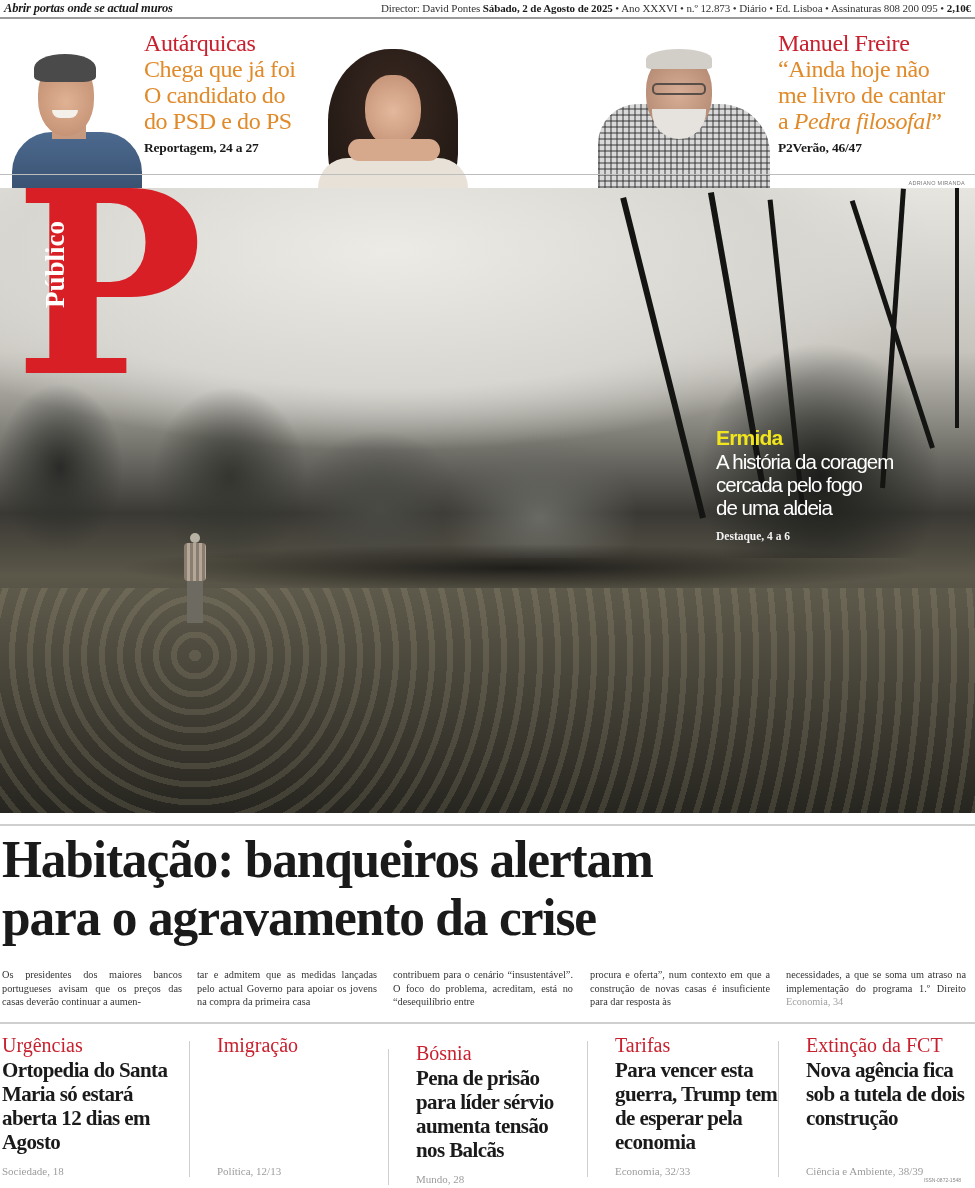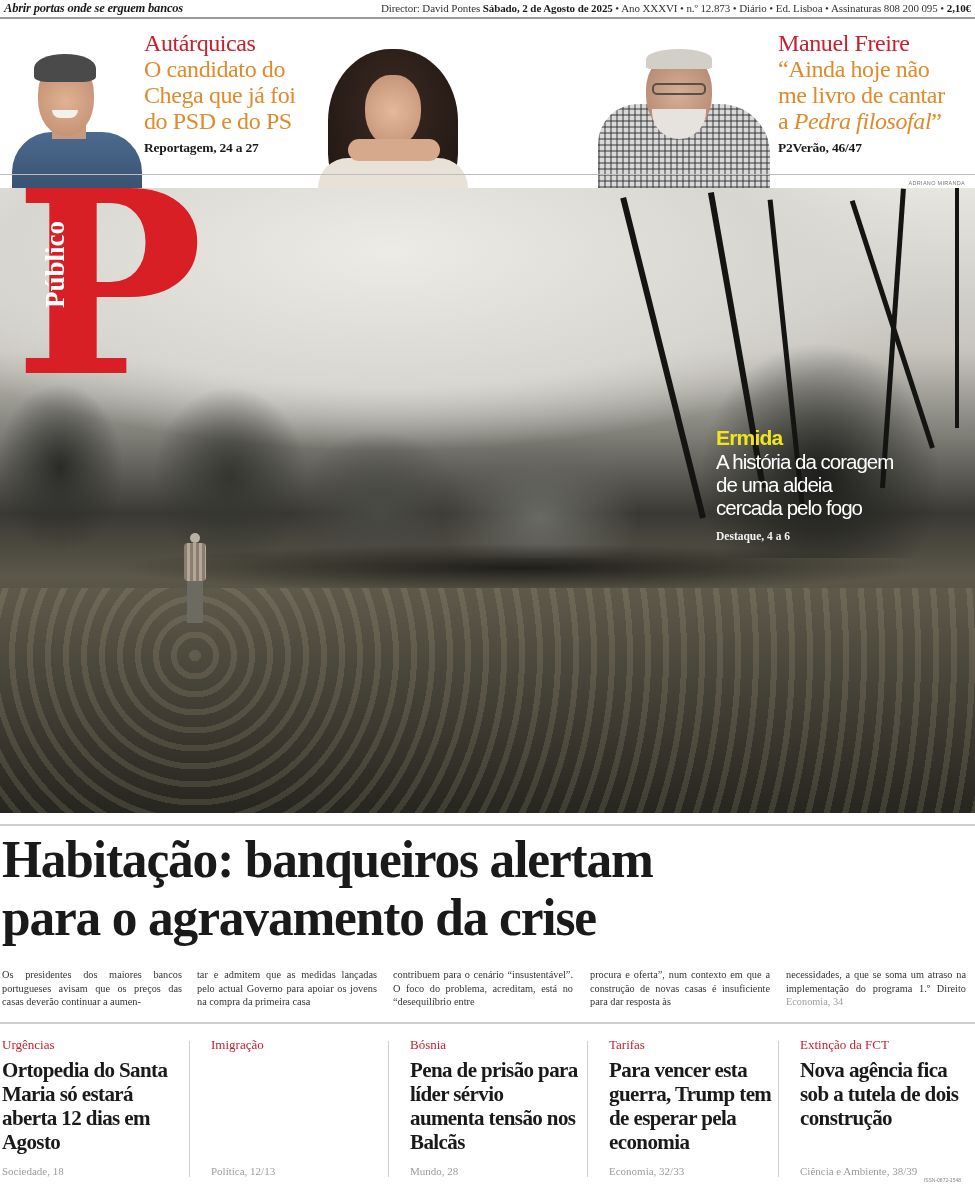--- a/index.html
+++ b/index.html
@@ -81,33 +81,33 @@
 
     
     .rule-main { position: absolute; left: 0; top: 824px; width: 975px; height: 2px; background: #cfcfcf; }
     .main-headline { position: absolute; left: 2px; top: 830px; width: 975px; font-family: "Liberation Serif", serif; font-weight: bold; font-size: 53px; line-height: 58px; letter-spacing: -1.2px; color: #1a1a1a; transform: scaleX(0.97); transform-origin: left top; }
 
     .lead { position: absolute; top: 968px; width: 180px; font-family: "Liberation Serif", serif; font-size: 10.3px; line-height: 13.5px; color: #333; text-align: justify; }
     .lead .ref { color: #a0a0a0; margin-top: 12px; }
 
     
     .rule-briefs { position: absolute; left: 0; top: 1022px; width: 975px; height: 2px; background: #cfcfcf; }
-    .brief { position: absolute; top: 1035px; height: 145px; padding-left: 22px; }
+    .brief { position: absolute; top: 1035px; height: 145px; padding-left: 28px; }
     .brief.first { padding-left: 2px; }
     .brief .sep { position: absolute; left: 0; top: 6px; width: 1px; height: 136px; background: #cfcfcf; }
-    .brief-kicker { font-family: "Liberation Serif", serif; color: #c8202e; font-size: 13px; line-height: 20px; }
+    .brief-kicker { font-family: "Liberation Serif", serif; color: #c8202e; font-size: 20px; line-height: 20px; }
     .brief-title { font-family: "Liberation Serif", serif; font-weight: bold; color: #1a1a1a; font-size: 21px; line-height: 24px; letter-spacing: -0.6px; margin-top: 3px; }
     .brief-ref { position: absolute; bottom: 3px; font-family: "Liberation Serif", serif; color: #9c9c9c; font-size: 11px; text-align: center; }
     .isbn { position: absolute; right: 14px; top: 1177px; font-family: "Liberation Sans", sans-serif; font-size: 5px; color: #888; }
   </style>
 </head>
 <body>
 
 <div class="topbar">
-  <span class="slogan">Abrir portas onde se erguem bancos</span>
+  <span class="slogan">Abrir portas onde se actual muros</span>
   <span class="masthead-info">
     <span>Director: David Pontes</span>
     <b>Sábado, 2 de Agosto de 2025</b><span> • </span><span>Ano XXXVI</span><span> • </span><span>n.º 12.873</span><span> • </span><span>Diário</span><span> • </span><span>Ed. Lisboa</span><span> • </span><span>Assinaturas 808 200 095</span><span> • </span><b>2,10€</b>
   </span>
 </div>
 <div class="rule-top"></div>
 
 <div class="teasers">
 
   <div class="teaser" style="left:0;width:320px;">
@@ -115,22 +115,22 @@
       <div class="portrait">
         <div class="shirt"></div>
           <div class="neck"></div>
           <div class="face"></div>
           <div class="hair"></div>
           <div class="smile"></div>
       </div>
     </div>
     <div class="text" style="left:144px;width:180px;">
       <div class="kicker-red">Autárquicas</div>
+      <div class="deck-orange">Chega que já foi</div>
       <div class="deck-orange">O candidato do</div>
-      <div class="deck-orange">Chega que já foi</div>
       <div class="deck-orange">do PSD e do PS</div>
       <div class="pageref">Reportagem, 24 a 27</div>
     </div>
   </div>
 
   <div class="teaser" style="left:310px;width:330px;">
     <div class="photo p2" style="left:0;width:165px;height:155px;">
       <div class="portrait">
         <div class="hair"></div>
           <div class="body"></div>
@@ -180,22 +180,22 @@
 </div>
 
 <div class="logo">
   <div class="logo-p">P</div>
   <div class="logo-word">Público</div>
 </div>
 
 <div class="hero-caption">
   <div class="hero-kicker">Ermida</div>
   <div class="hero-title">A história da coragem</div>
+  <div class="hero-title">cercada pelo fogo</div>
   <div class="hero-title">de uma aldeia</div>
-  <div class="hero-title">cercada pelo fogo</div>
   <div class="hero-ref">Destaque, 4 a 6</div>
 </div>
 
 <div class="rule-main"></div>
 <div class="main-headline">
   <div>Habitação: banqueiros alertam</div>
   <div>para o agravamento da crise</div>
 </div>
 
 <div class="lead" style="left:2px;">Os presidentes dos maiores bancos portugueses avisam que os preços das casas deverão continuar a aumen-</div>
@@ -213,21 +213,21 @@
   <div class="brief-title">Ortopedia do Santa Maria só estará aberta 12 dias em Agosto</div>
   <div class="brief-ref">Sociedade, 18</div>
 </div>
 
 <div class="brief" style="left:189px;width:196px;">
   <div class="sep"></div>
   <div class="brief-kicker">Imigração</div>
   <div class="brief-ref">Política, 12/13</div>
 </div>
 
-<div class="brief" style="left:388px;width:192px;">
+<div class="brief" style="left:388px;width:192px;margin-top:8px;">
   <div class="sep"></div>
   <div class="brief-kicker">Bósnia</div>
   <div class="brief-title">Pena de prisão para líder sérvio aumenta tensão nos Balcãs</div>
   <div class="brief-ref">Mundo, 28</div>
 </div>
 
 <div class="brief" style="left:587px;width:192px;">
   <div class="sep"></div>
   <div class="brief-kicker">Tarifas</div>
   <div class="brief-title">Para vencer esta guerra, Trump tem de esperar pela economia</div>

